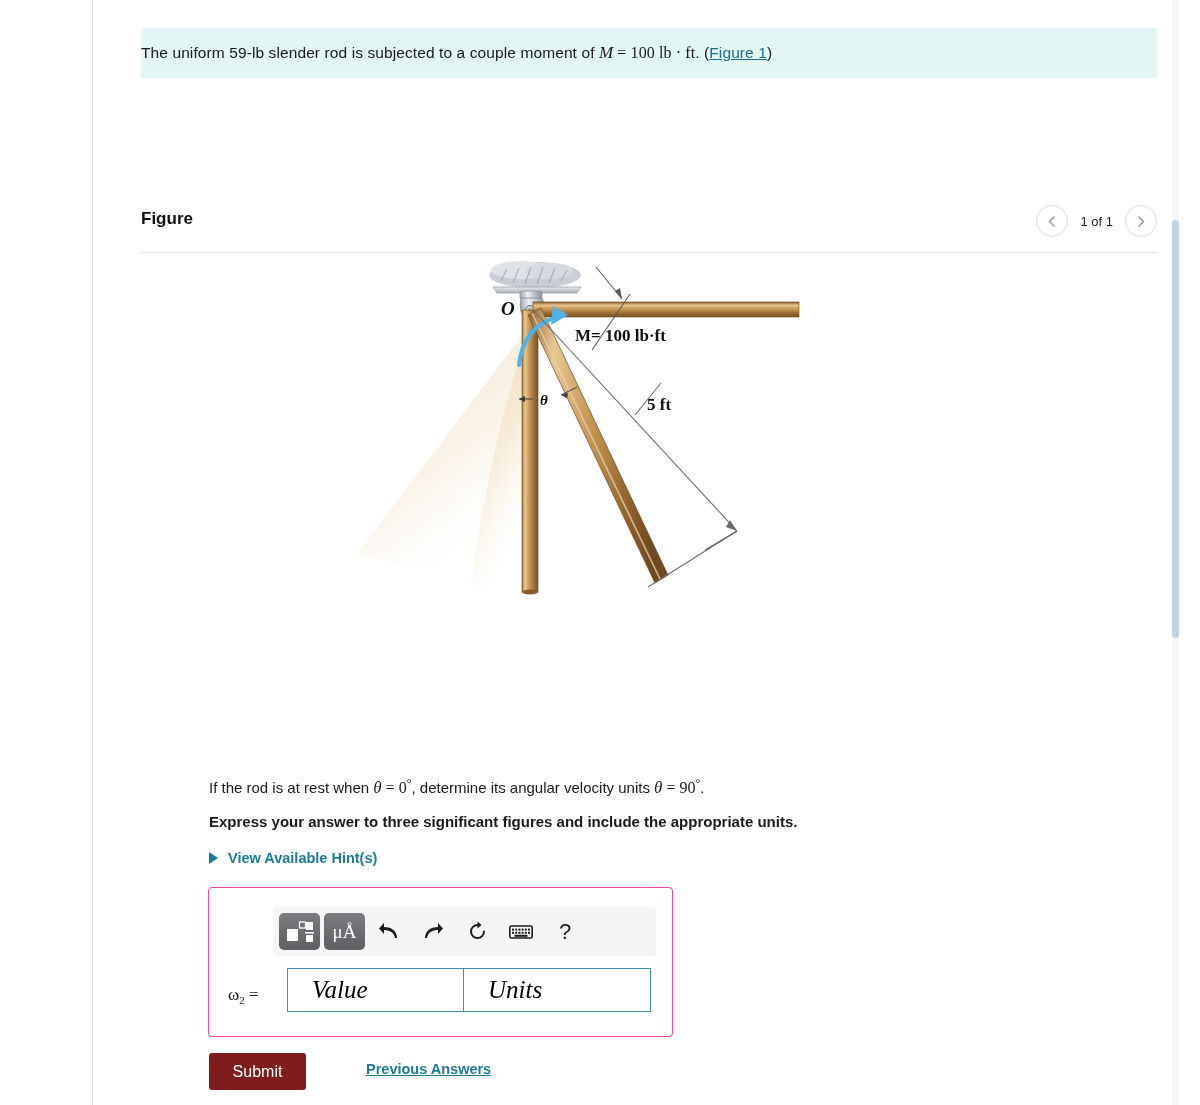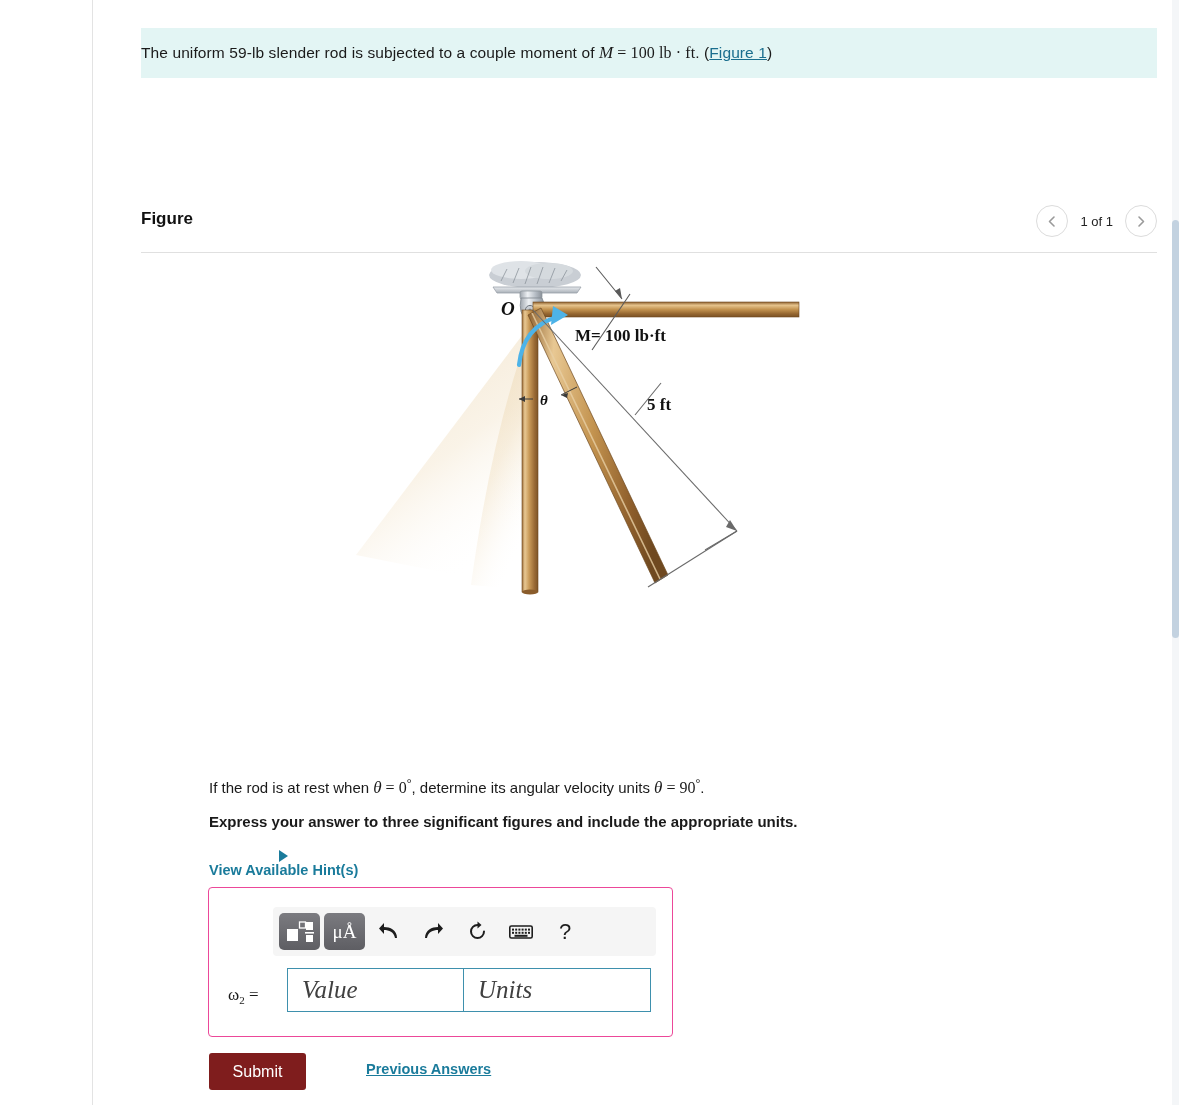--- a/index.html
+++ b/index.html
@@ -54,21 +54,21 @@
   }
   .parta-caret{
     position:absolute;left:22px;top:25px;width:0;height:0;
     border-left:7px solid transparent;border-right:7px solid transparent;border-top:8px solid #1d1d1d;
     cursor:pointer;
   }
   .parta-label{position:absolute;left:55px;top:20px;font-size:16px;font-weight:bold;color:#111;}
 
   .q-text{position:absolute;left:209px;top:776px;font-size:15px;color:#1a1a1a;}
   .q-bold{position:absolute;left:209px;top:813px;font-size:15px;font-weight:bold;color:#1a1a1a;}
-  .hint-row{position:absolute;left:209px;top:850px;display:flex;align-items:center;cursor:pointer;flex-direction:column;}
+  .hint-row{position:absolute;left:209px;top:850px;display:flex;align-items:center;gap:10px;cursor:pointer;}
   .hint-caret{width:0;height:0;border-top:6px solid transparent;border-bottom:6px solid transparent;border-left:9px solid #1a7b9b;}
   .hint-text{font-size:14.5px;font-weight:bold;color:#1a7b9b;text-decoration:none;}
 
   
   .answer-box{
     position:absolute;left:208px;top:887px;width:463px;height:148px;
     border:1px solid #ec4899;border-radius:4px;background:#fff;
   }
   .mathbar{
     position:absolute;left:64px;top:19px;width:377px;height:49px;
@@ -83,21 +83,21 @@
   .tplain{
     width:40px;height:37px;display:flex;align-items:center;justify-content:center;
     cursor:pointer;color:#1d1d1d;font-size:21px;
   }
   .omega{position:absolute;left:19px;top:97px;font-family:"Liberation Serif",serif;font-size:17px;color:#1a1a1a;}
   .omega sub{font-size:11px;}
   .field{
     position:absolute;top:80px;height:44px;border:1px solid #3e90ad;background:#fff;
     display:flex;align-items:center;padding-left:14px;box-sizing:border-box;
   }
-  .field .ph{font-family:"Liberation Serif",serif;font-style:italic;font-size:25px;color:#404040;}
+  .field .ph{font-family:"Liberation Serif",serif;font-style:italic;font-size:25px;color:#000000;margin-left:10px;}
   .field.value{left:78px;width:178px;}
   .field.units{left:254px;width:188px;}
 
   
   .submit-btn{
     position:absolute;left:209px;top:1053px;width:97px;height:37px;
     background:#7f1d1d;color:#fff;border:none;border-radius:3px;
     font-size:16px;font-family:"Liberation Sans",sans-serif;cursor:pointer;
   }
   .prev-answers{

